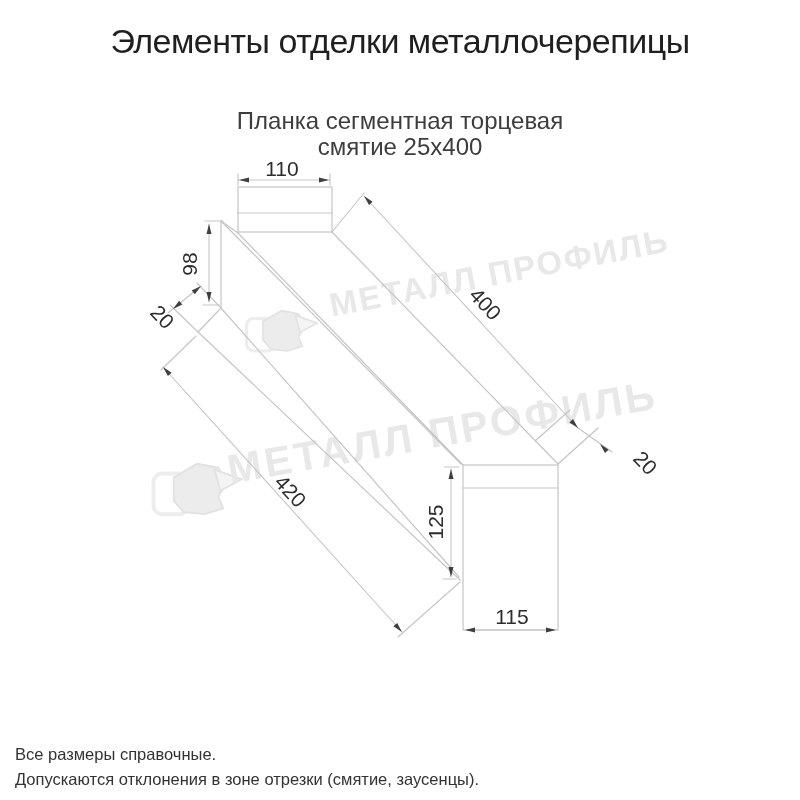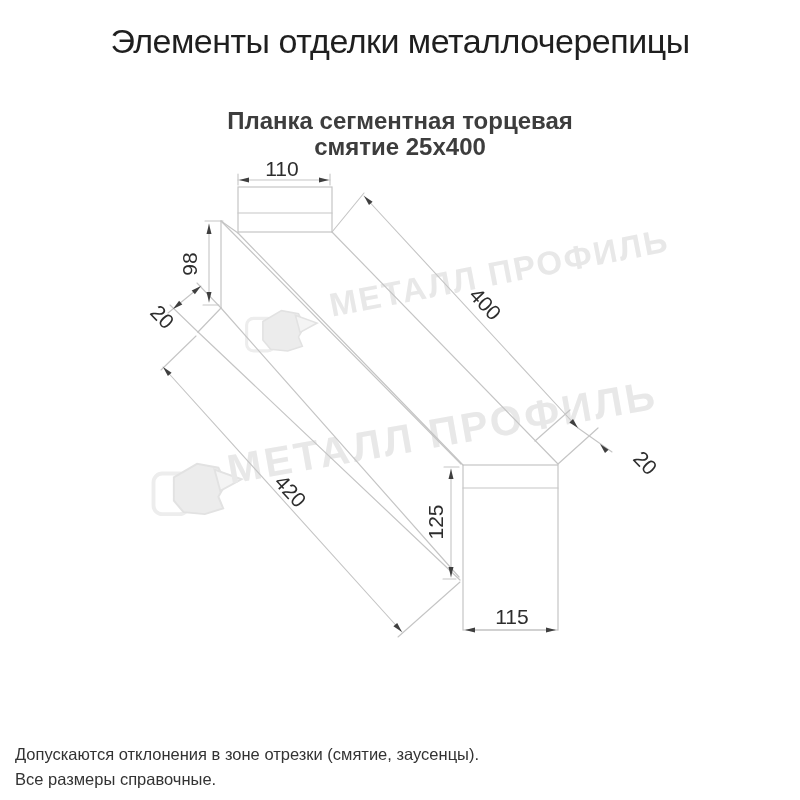--- a/index.html
+++ b/index.html
@@ -1,21 +1,21 @@
 <!DOCTYPE html>
 <html><head>
 <meta charset="utf-8">
 <style>
   html,body{margin:0;padding:0;background:#ffffff;}
   .page{position:relative;width:800px;height:800px;background:#ffffff;overflow:hidden;
         font-family:"Liberation Sans","DejaVu Sans",sans-serif;}
   .title{position:absolute;left:0;top:22px;width:800px;text-align:center;
          font-size:34px;font-weight:400;letter-spacing:-0.5px;color:#1f1f1f;}
   .subtitle{position:absolute;left:0;top:108px;width:800px;text-align:center;
-            font-size:24px;font-weight:700;color:#3d3d3d;line-height:26px;}
+            font-size:24px;font-weight:400;color:#3d3d3d;line-height:26px;}
   .notes{position:absolute;left:15px;top:742px;font-size:16.5px;color:#333333;line-height:25px;}
   .wm{position:absolute;color:#e8e8e8;font-weight:700;white-space:nowrap;z-index:1;}
   .wm-text1{left:330px;top:287px;font-size:33px;letter-spacing:2px;
             transform:rotate(-11deg);transform-origin:left center;}
   .wm-text2{left:228px;top:447px;font-size:41px;letter-spacing:3px;
             transform:rotate(-10deg);transform-origin:left center;}
   .wm-logo{position:absolute;z-index:1;}
   .wm-logo1{left:243px;top:306px;width:80px;height:48px;}
   .wm-logo2{left:150px;top:458px;width:98px;height:60px;}
   svg.draw{position:absolute;left:0;top:0;z-index:2;}
@@ -132,17 +132,17 @@
       <text x="157" y="322" text-anchor="middle" transform="rotate(46 157 322)">20</text>
       <text x="480" y="309" text-anchor="middle" transform="rotate(46.5 480 309)">400</text>
       <text x="640" y="468" text-anchor="middle" transform="rotate(46 640 468)">20</text>
       <text x="285" y="496" text-anchor="middle" transform="rotate(47.5 285 496)">420</text>
       <text x="443" y="522" text-anchor="middle" transform="rotate(-90 443 522)">125</text>
       <text x="512" y="624" text-anchor="middle">115</text>
     </g>
   </svg>
 
   <div class="notes">
+    <div>Все размеры справочные.</div>
     <div>Допускаются отклонения в зоне отрезки (смятие, заусенцы).</div>
-    <div>Все размеры справочные.</div>
   </div>
 
 </div>
 
 </body></html>

